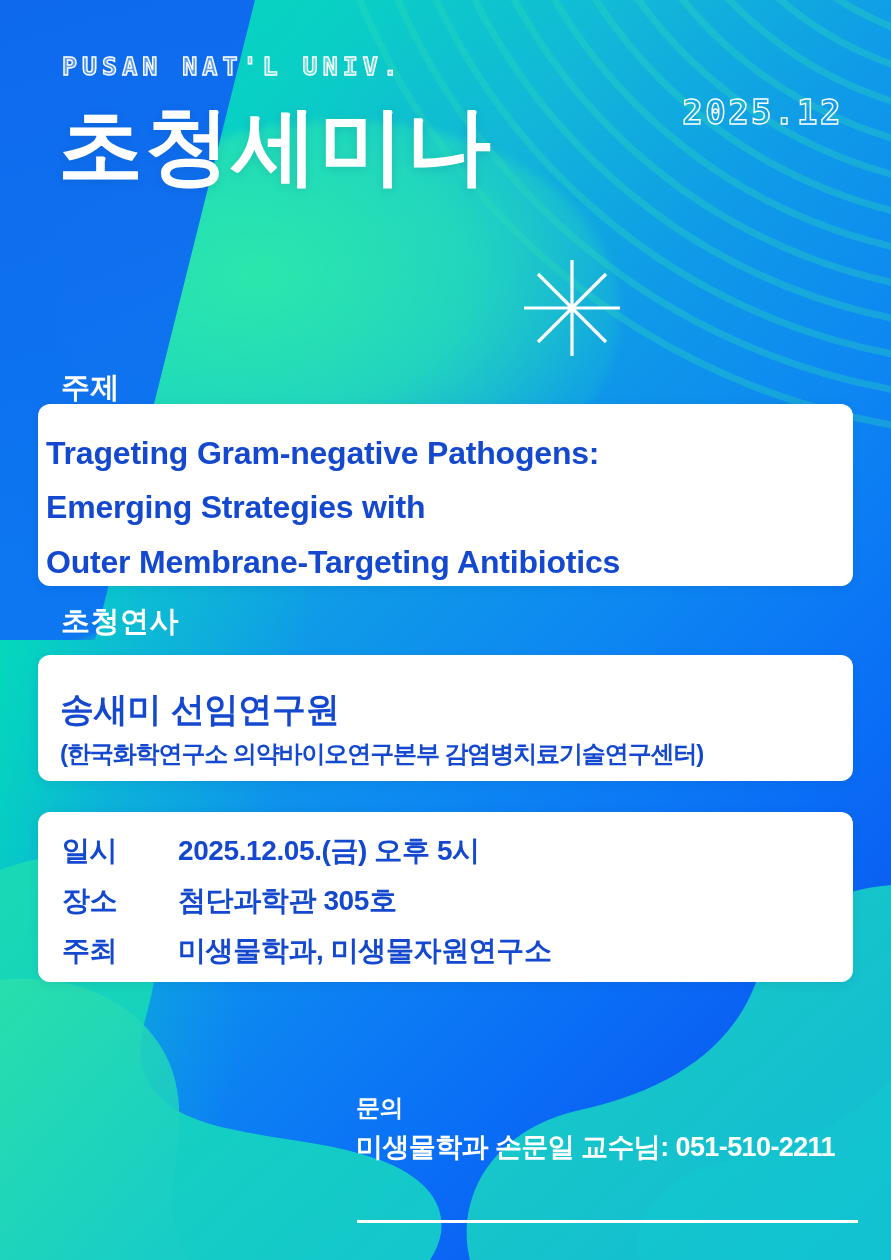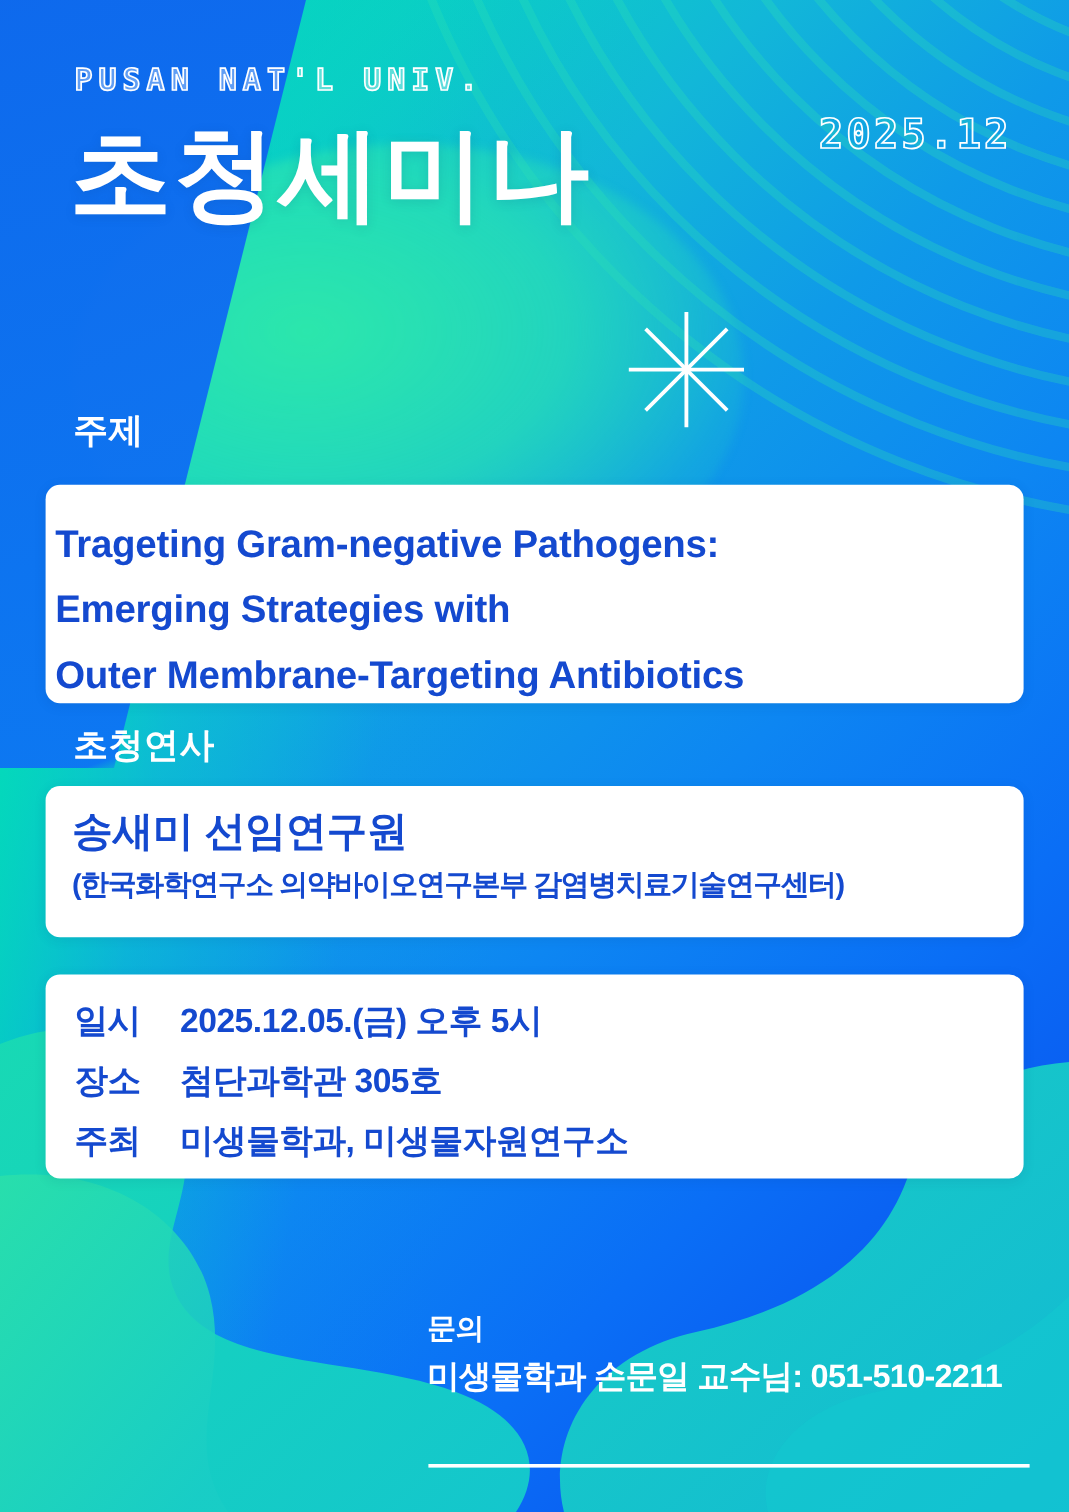--- a/index.html
+++ b/index.html
@@ -113,21 +113,21 @@
   .star svg{width:100%;height:100%;display:block;}
 
   .seclabel{
     position:absolute;
     color:#ffffff;
     font-size:29px;
     font-weight:700;
     letter-spacing:.5px;
     white-space:nowrap;
   }
-  .seclabel.topic{left:61px; top:339px;text-align:right;}
+  .seclabel.topic{left:61px; top:368px;text-align:right;}
   .seclabel.speaker{left:61px; top:602px;}
 
   .card{
     position:absolute;
     left:38px;
     width:815px;
     background:#ffffff;
     border-radius:12px;
     box-shadow:0 2px 10px rgba(0,50,110,.10);
   }
@@ -135,21 +135,21 @@
   .card-topic{top:404px; height:182px; padding:22px 0 0 8px;}
   .topic-line{
     color:#1449cf;
     font-size:32px;
     font-weight:700;
     line-height:1.70;
     letter-spacing:-0.2px;
     white-space:nowrap;
   }
 
-  .card-speaker{top:655px; height:126px; padding:16px 0 0 22px;}
+  .card-speaker{top:655px; height:126px; padding:32px 0 0 22px;}
   .speaker-name{
     color:#1449cf;
     font-size:34px;
     font-weight:700;
     letter-spacing:-0.2px;
     line-height:1.35;
     white-space:nowrap;
   }
   .speaker-affil{
     color:#1449cf;
@@ -164,20 +164,21 @@
   .card-details{top:812px; height:170px; padding:20px 0 0 24px;}
   .detail-row{
     display:flex;
     align-items:baseline;
     margin-bottom:12px;
     color:#1449cf;
     font-size:28px;
     font-weight:700;
     letter-spacing:-0.4px;
     white-space:nowrap;
+    gap:28px;
   }
   .detail-row:last-child{margin-bottom:0;}
   .detail-key{width:88px; flex:0 0 88px;}
   .detail-val{}
 
   .contact{
     position:absolute;
     left:356px; top:1090px;
     width:500px;
     color:#ffffff;

